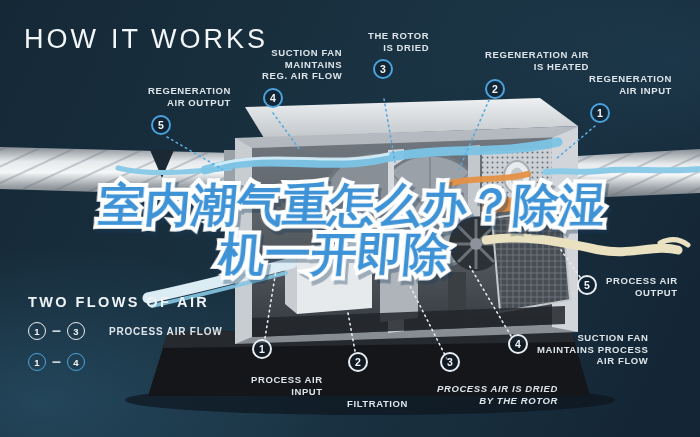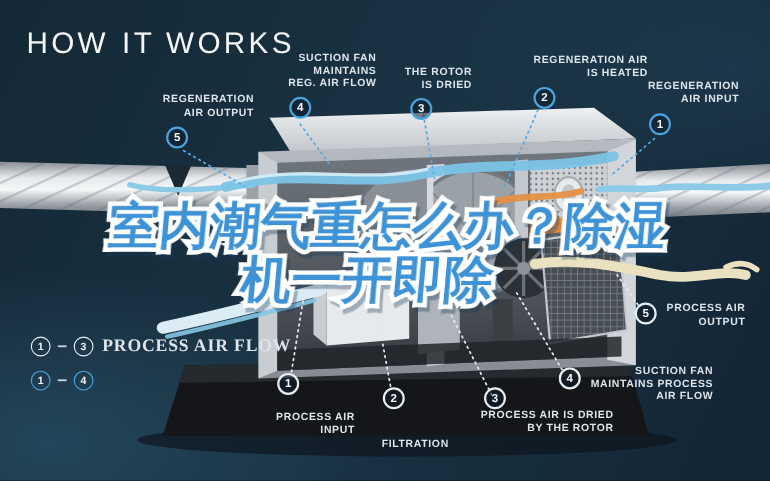--- a/index.html
+++ b/index.html
@@ -43,21 +43,21 @@
   .legend .head{font-size:14.5px;font-weight:600;letter-spacing:2.4px;color:#eef3f6;white-space:nowrap;}
   .legend .lrow{display:flex;align-items:center;margin-top:11px;height:20px;}
   .lcirc{
     width:18px;height:18px;border-radius:50%;box-sizing:border-box;
     display:flex;align-items:center;justify-content:center;
     font-size:9.5px;font-weight:700;color:#f2f6f8;
   }
   .lcirc.white{border:1.6px solid #e8edf1;}
   .lcirc.blue{border:1.6px solid #4aa3dc;}
   .ldash{margin:0 6px;color:#cdd6dc;font-weight:700;}
-  .ltxt{margin-left:8px;font-size:16px;font-weight:700;letter-spacing:.8px;color:#dde5ea;white-space:nowrap;font-family:Liberation Serif, serif;}
+  .ltxt{margin-left:24px;font-size:10px;font-weight:700;letter-spacing:.8px;color:#dde5ea;white-space:nowrap;}
 
   
   .headline{position:absolute;left:0;top:0;width:700px;pointer-events:none;}
   .hl-line{position:absolute;width:700px;text-align:center;
     font-weight:900;font-size:46px;line-height:1;transform:skewX(-5deg);
     filter:drop-shadow(3px 4px 0 rgba(22,56,90,.35));
   }
   .hl-line1{top:182px;margin-left:2px;}
   .hl-line2{top:231px;margin-left:-16px;}
   .hl-stroke,.hl-fill{display:inline-block;}
@@ -230,21 +230,21 @@
     <div class="badge blue" style="position:relative;margin-top:7px;margin-left:3px;">5</div>
   </div>
 
   <div class="co" style="left:262px;top:47px;">
     <div class="txt">SUCTION FAN
 MAINTAINS
 REG. AIR FLOW</div>
     <div class="badge blue" style="position:relative;margin-top:6px;margin-left:1px;">4</div>
   </div>
 
-  <div class="co" style="left:368px;top:60px;">
+  <div class="co" style="left:368px;top:30px;">
     <div class="txt">THE ROTOR
 IS DRIED</div>
     <div class="badge blue" style="position:relative;margin-top:6px;margin-left:5px;">3</div>
   </div>
 
   <div class="co" style="left:485px;top:49px;">
     <div class="txt">REGENERATION AIR
 IS HEATED</div>
     <div class="badge blue" style="position:relative;margin-top:7px;margin-left:0px;">2</div>
   </div>
@@ -267,32 +267,33 @@
 INPUT</div>
   </div>
 
   <div class="co" style="left:347px;top:352px;">
     <div class="badge white" style="position:relative;margin-left:1px;">2</div>
     <div class="txt" style="margin-top:26px;">FILTRATION</div>
   </div>
 
   <div class="co" style="left:437px;top:352px;">
     <div class="badge white" style="position:relative;margin-left:3px;">3</div>
-    <div class="txt" style="">PROCESS AIR IS DRIED
+    <div class="txt" style="margin-top:11px;font-style:italic;">PROCESS AIR IS DRIED
 BY THE ROTOR</div>
   </div>
 
   <div class="co row" style="left:508px;top:334px;">
     <div class="badge white">4</div>
     <div class="txt" style="margin-top:-2px;">SUCTION FAN
 MAINTAINS PROCESS
 AIR FLOW</div>
   </div>
 
   <div class="legend">
+    <div class="head">TWO FLOWS OF AIR</div>
     <div class="lrow">
       <span class="lcirc white">1</span>
       <span class="ldash">–</span>
       <span class="lcirc white">3</span>
       <span class="ltxt">PROCESS AIR FLOW</span>
     </div>
     <div class="lrow">
       <span class="lcirc blue">1</span>
       <span class="ldash">–</span>
       <span class="lcirc blue">4</span>

